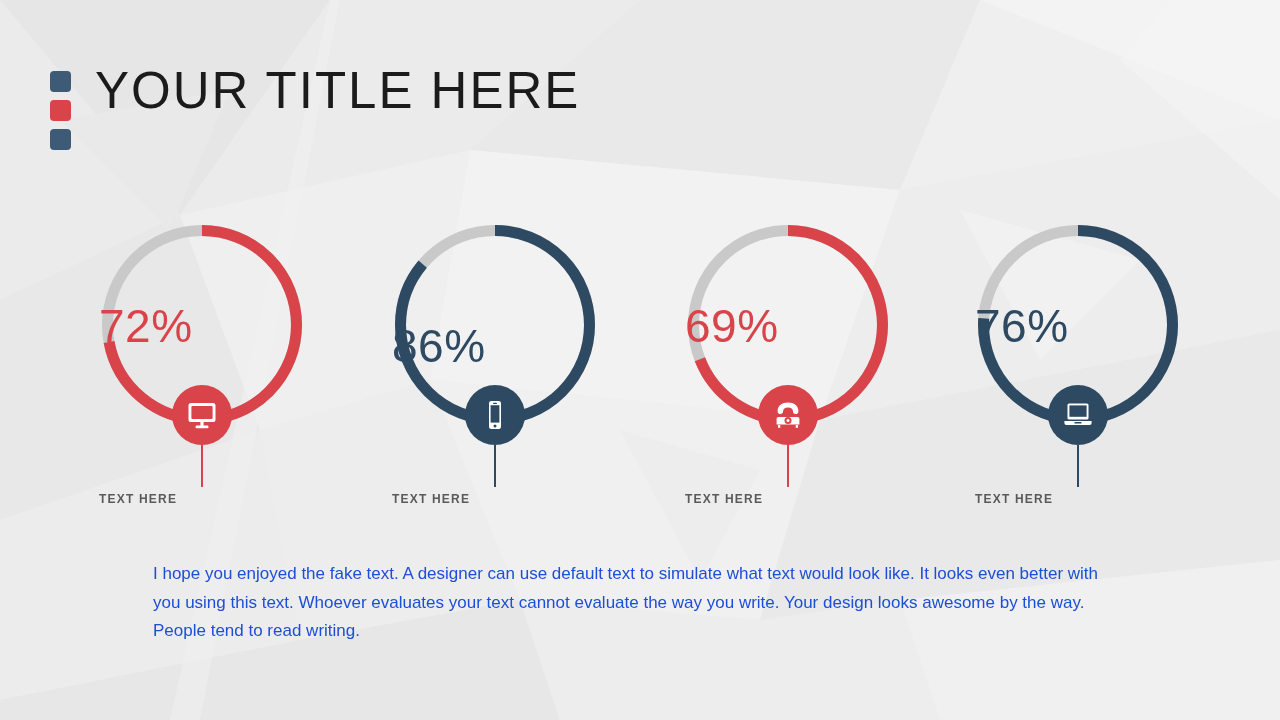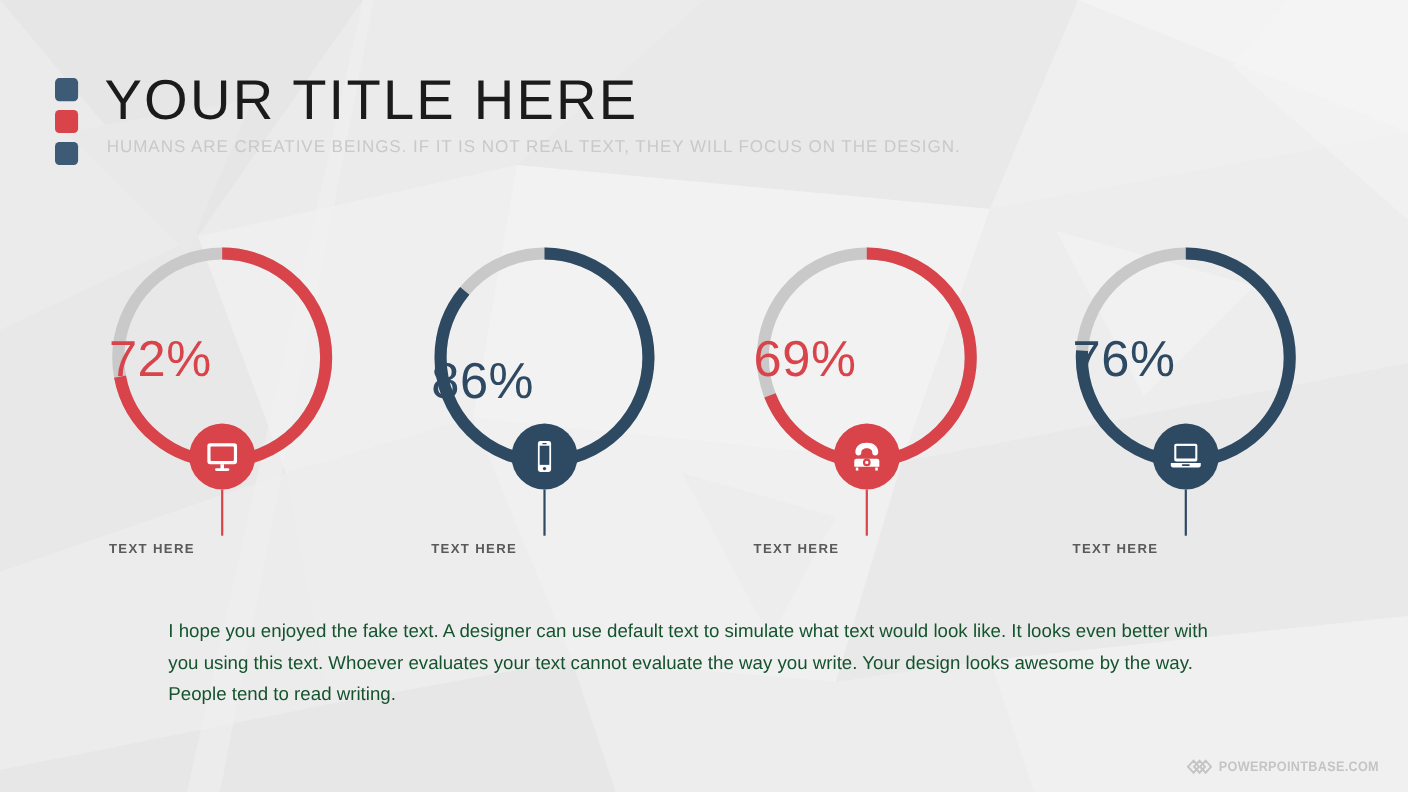--- a/index.html
+++ b/index.html
@@ -140,21 +140,21 @@
   }
 
   
   #body-paragraph {
     position: absolute;
     left: 153px;
     top: 560px;
     width: 960px;
     font-size: 17px;
     line-height: 28.5px;
-    color: #14532d;
+    color: #1d4ed8;
     font-weight: 400;
   }
 
   
   #watermark {
     position: absolute;
     right: 14px;
     bottom: 12px;
     display: flex;
     align-items: center;
@@ -209,21 +209,20 @@
   <div id="title-block">
 
     <div id="title-markers">
       <div class="title-marker" style="background:#3d5a77;"></div>
       <div class="title-marker" style="background:#d9434a;"></div>
       <div class="title-marker" style="background:#3d5a77;"></div>
     </div>
 
     <div id="title-text">YOUR TITLE HERE</div>
 
-    <div id="subtitle-text">HUMANS ARE CREATIVE BEINGS. IF IT IS NOT REAL TEXT, THEY WILL FOCUS ON THE DESIGN.</div>
   </div>
 
   <div id="gauges">
 
     <div class="gauge" style="left:99px;">
       <svg class="gauge-ring" viewBox="0 0 206 206">
         <circle cx="103" cy="103" r="94.5" fill="none" stroke="#c9c9c9" stroke-width="11"></circle>
         <circle class="arc" cx="103" cy="103" r="94.5" fill="none" stroke="#d9434a" stroke-width="11" transform="rotate(-90 103 103)" stroke-dasharray="427.50792830049903 167.25308322797187"></circle>
       </svg>
       <div class="gauge-pct" style="color:#d9434a;">72%</div>
@@ -297,24 +296,14 @@
         </svg>
       </div>
       <div class="gauge-connector" style="background:#2e4a63;"></div>
       <div class="gauge-label">TEXT HERE</div>
     </div>
 
   </div>
 
   <div id="body-paragraph">I hope you enjoyed the fake text. A designer can use default text to simulate what text would look like. It looks even better with you using this text. Whoever evaluates your text cannot evaluate the way you write. Your design looks awesome by the way. People tend to read writing.</div>
 
-  <div id="watermark">
-    <svg width="24" height="22" viewBox="0 0 24 22">
-      <g fill="none" stroke="#c4c4c4" stroke-width="1.7">
-        <path d="M2 11 L7 5.5 L12 11 L7 16.5 Z"></path>
-        <path d="M7.5 11 L12.5 5.5 L17.5 11 L12.5 16.5 Z"></path>
-        <path d="M13 11 L18 5.5 L23 11 L18 16.5 Z"></path>
-      </g>
-    </svg>
-    <span id="watermark-text">POWERPOINTBASE.COM</span>
-  </div>
 
 </div>
 
 </body></html>

